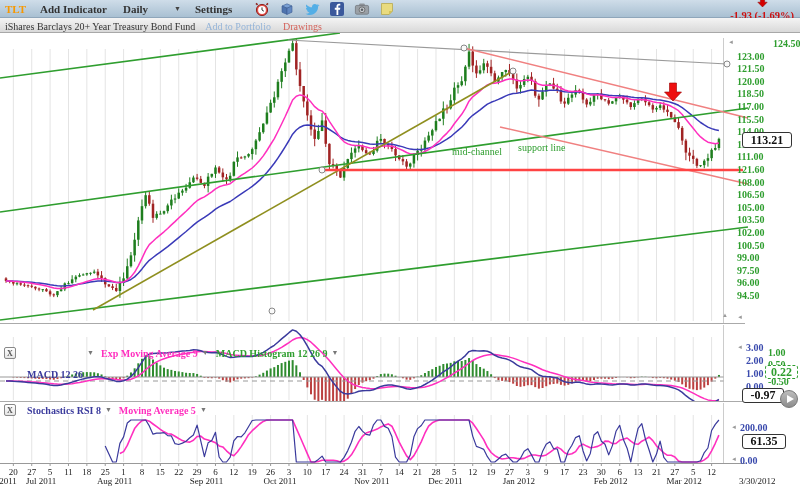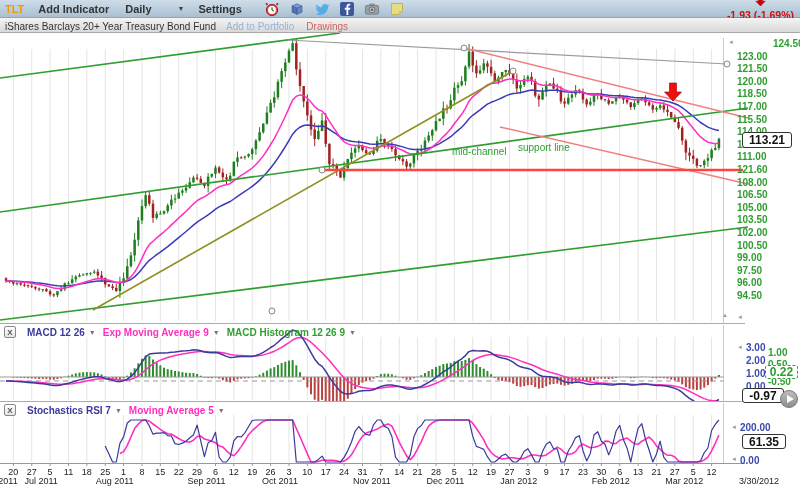--- a/index.html
+++ b/index.html
@@ -1,17 +1,17 @@
 <!DOCTYPE html>
 <html><head>
 <meta charset="utf-8">
 <style>
   html,body{margin:0;padding:0;background:#fff;}
   #app{position:relative;width:800px;height:487px;overflow:hidden;background:#fff;
-       font-family:Liberation Sans, sans-serif;-webkit-font-smoothing:antialiased;}
+       font-family:Liberation Serif, serif;-webkit-font-smoothing:antialiased;}
   
   .toolbar{position:absolute;left:0;top:0;width:800px;height:18px;box-sizing:border-box;
     background:linear-gradient(#cfdde9,#a9c0d2);border-bottom:1px solid #8fa6ba;
     display:flex;align-items:center;font-size:11px;color:#333;font-weight:bold;}
   .toolbar .sym{color:#f79800;margin:0 14px 0 5px;font-weight:bold;}
   .tb-item{margin-right:16px;cursor:default;}
   .tb-caret{color:#444;font-size:7px;margin-right:14px;}
   .tb-icons{display:flex;gap:9px;align-items:center;margin-left:6px;}
   .tb-icons svg{display:block;}
   .tb-right{margin-left:auto;margin-right:6px;display:flex;align-items:center;gap:2px;
@@ -798,21 +798,21 @@
         <line x1="711.5999999999999" y1="54" x2="711.5999999999999" y2="58.64878661932608" stroke="#bb4040" stroke-width="2"></line>
         <line x1="715.275" y1="54" x2="715.275" y2="55.63011848675255" stroke="#bb4040" stroke-width="2"></line>
         <line x1="718.9499999999999" y1="54" x2="718.9499999999999" y2="51.96131361622942" stroke="#2f8c2f" stroke-width="2"></line>
         <line x1="0" y1="54" x2="723.5" y2="54" stroke="#999999" stroke-width="1"></line>
         <line x1="0" y1="58" x2="723.5" y2="58" stroke="#999999" stroke-width="1" stroke-dasharray="5,4"></line>
         <polyline points="6.0,58.0 9.7,58.0 13.3,58.1 17.0,58.2 20.7,58.3 24.4,58.5 28.0,58.6 31.7,58.9 35.4,59.1 39.1,59.4 42.8,59.7 46.4,60.0 50.1,60.4 53.8,60.8 57.4,61.1 61.1,61.3 64.8,61.3 68.5,61.1 72.1,60.7 75.8,60.1 79.5,59.5 83.2,58.8 86.8,58.0 90.5,57.3 94.2,56.6 97.9,56.0 101.5,55.7 105.2,55.6 108.9,55.7 112.6,56.0 116.3,56.5 119.9,56.9 123.6,57.1 127.3,56.9 130.9,56.2 134.6,54.9 138.3,52.8 142.0,50.1 145.7,46.8 149.3,43.7 153.0,41.0 156.7,38.9 160.3,37.1 164.0,35.7 167.7,34.5 171.4,33.5 175.0,32.6 178.7,31.7 182.4,31.0 186.1,30.4 189.8,29.8 193.4,29.2 197.1,28.7 200.8,28.5 204.4,28.6 208.1,28.8 211.8,29.0 215.5,29.1 219.1,29.3 222.8,29.8 226.5,30.5 230.2,31.4 233.8,31.9 237.5,32.3 241.2,32.5 244.9,32.7 248.5,32.9 252.2,33.0 255.9,32.9 259.6,32.5 263.3,31.9 266.9,30.9 270.6,29.7 274.3,28.2 277.9,26.4 281.6,24.3 285.3,22.0 289.0,19.6 292.6,17.0 296.3,15.3 300.0,14.6 303.7,15.0 307.3,16.6 311.0,19.2 314.7,22.6 318.4,26.2 322.1,29.7 325.7,33.4 329.4,37.6 333.1,42.0 336.8,46.4 340.4,50.8 344.1,54.7 347.8,58.0 351.4,60.5 355.1,62.3 358.8,63.5 362.5,64.4 366.1,65.0 369.8,65.5 373.5,65.7 377.2,65.6 380.8,65.1 384.5,64.6 388.2,64.1 391.9,63.7 395.5,63.5 399.2,63.6 402.9,63.8 406.6,64.2 410.3,64.6 413.9,64.8 417.6,64.7 421.3,64.5 424.9,63.9 428.6,63.0 432.3,61.8 436.0,60.3 439.6,58.6 443.3,56.7 447.0,54.6 450.7,52.5 454.3,50.2 458.0,47.8 461.7,45.4 465.4,42.8 469.0,40.0 472.7,37.5 476.4,35.5 480.1,34.0 483.8,32.8 487.4,31.9 491.1,31.5 494.8,31.6 498.4,32.1 502.1,32.7 505.8,33.3 509.5,34.1 513.1,35.1 516.8,36.4 520.5,37.9 524.2,39.3 527.9,40.5 531.5,41.7 535.2,43.3 538.9,45.0 542.5,46.7 546.2,48.0 549.9,49.2 553.6,50.2 557.3,51.2 560.9,52.4 564.6,53.7 568.3,54.8 571.9,55.8 575.6,56.5 579.3,57.0 583.0,57.6 586.6,58.3 590.3,59.0 594.0,59.4 597.7,59.7 601.4,59.9 605.0,60.2 608.7,60.5 612.4,60.8 616.0,60.9 619.7,60.9 623.4,61.0 627.1,61.0 630.8,61.2 634.4,61.4 638.1,61.4 641.8,61.4 645.4,61.3 649.1,61.3 652.8,61.5 656.5,61.7 660.1,61.8 663.8,62.0 667.5,62.3 671.2,62.6 674.9,63.2 678.5,63.9 682.2,65.0 685.9,66.6 689.5,68.3 693.2,70.2 696.9,72.2 700.6,74.0 704.3,75.6 707.9,76.9 711.6,77.6 715.3,77.8 718.9,77.5 " fill="none" stroke="#ff2fbf" stroke-width="1.5" stroke-linejoin="round"></polyline>
         <polyline points="6.0,58.0 9.7,58.0 13.3,58.3 17.0,58.5 20.7,58.8 24.4,59.1 28.0,59.4 31.7,59.7 35.4,60.1 39.1,60.6 42.8,60.8 46.4,61.3 50.1,61.9 53.8,62.4 57.4,62.4 61.1,62.0 64.8,61.1 68.5,60.3 72.1,59.1 75.8,58.0 79.5,56.9 83.2,55.9 86.8,55.1 90.5,54.4 94.2,53.8 97.9,53.8 101.5,54.1 105.2,55.2 108.9,56.2 112.6,57.3 116.3,58.4 119.9,58.4 123.6,57.8 127.3,56.1 130.9,53.4 134.6,49.7 138.3,44.6 142.0,39.2 145.7,33.9 149.3,31.0 153.0,30.6 156.7,30.2 160.3,30.1 164.0,30.1 167.7,29.8 171.4,29.2 175.0,28.9 178.7,28.4 182.4,28.1 186.1,27.8 189.8,27.4 193.4,26.8 197.1,26.9 200.8,27.7 204.4,29.1 208.1,29.5 211.8,29.7 215.5,29.6 219.1,30.3 222.8,31.8 226.5,33.4 230.2,34.6 233.8,34.2 237.5,33.7 241.2,33.5 244.9,33.6 248.5,33.6 252.2,33.4 255.9,32.5 259.6,31.1 263.3,29.4 266.9,27.1 270.6,24.5 274.3,22.3 277.9,19.2 281.6,15.9 285.3,12.9 289.0,9.7 292.6,6.9 296.3,8.3 300.0,11.8 303.7,16.8 307.3,22.9 311.0,29.6 314.7,36.2 318.4,40.8 322.1,43.4 325.7,48.2 329.4,54.4 333.1,59.5 336.8,64.1 340.4,68.4 344.1,70.5 347.8,71.0 351.4,70.6 355.1,69.6 358.8,68.3 362.5,67.7 366.1,67.6 369.8,67.4 373.5,66.7 377.2,65.0 380.8,63.4 384.5,62.6 388.2,62.1 391.9,62.1 395.5,62.8 399.2,63.6 402.9,64.5 406.6,65.8 410.3,66.3 413.9,65.6 417.6,64.5 421.3,63.4 424.9,61.5 428.6,59.4 432.3,57.1 436.0,54.3 439.6,51.9 443.3,48.8 447.0,46.6 450.7,44.0 454.3,40.8 458.0,38.1 461.7,35.8 465.4,32.6 469.0,28.6 472.7,27.5 476.4,27.8 480.1,28.0 483.8,27.8 487.4,28.3 491.1,29.8 494.8,32.3 498.4,34.0 502.1,35.0 505.8,35.8 509.5,37.1 513.1,39.1 516.8,41.8 520.5,43.8 524.2,44.8 527.9,45.5 531.5,46.6 535.2,49.3 538.9,52.0 542.5,53.2 546.2,53.6 549.9,53.7 553.6,54.4 557.3,55.1 560.9,57.1 564.6,58.8 568.3,59.5 571.9,59.7 575.6,59.3 579.3,59.2 583.0,59.9 586.6,61.1 590.3,61.6 594.0,61.2 597.7,60.7 601.4,61.0 605.0,61.2 608.7,61.8 612.4,61.9 616.0,61.5 619.7,61.0 623.4,61.0 627.1,61.3 630.8,62.0 634.4,62.0 638.1,61.6 641.8,61.1 645.4,61.1 649.1,61.4 652.8,62.1 656.5,62.5 660.1,62.4 663.8,62.7 667.5,63.2 671.2,64.2 674.9,65.4 678.5,66.9 682.2,69.4 685.9,72.7 689.5,75.4 693.2,77.7 696.9,80.0 700.6,81.6 704.3,82.0 707.9,81.7 711.6,80.3 715.3,78.8 718.9,76.3 " fill="none" stroke="#3a3a9c" stroke-width="1.5" stroke-linejoin="round"></polyline>
       </svg>
     <div class="legend" style="top:3px;">
       <span class="xbtn">X</span>
-      <span style="color: rgb(58, 58, 156);">MACD 12 26</span>
+      <span style="color: rgb(58, 58, 156); margin-top: 43px;">MACD 12 26</span>
         <span class="caret">▼</span>
       <span style="color: rgb(255, 47, 191);">Exp Moving Average 9</span>
         <span class="caret">▼</span>
       <span style="color: rgb(47, 158, 47);">MACD Histogram 12 26 9</span>
         <span class="caret">▼</span>
     </div>
   </div>
 
   <div class="panel" id="panel-stoch" style="top:401px;height:62px;">
     <svg id="svg-stoch" width="800" height="62">
@@ -855,21 +855,21 @@
         <line x1="656.475" y1="14" x2="656.475" y2="61" stroke="#e4e4e4" stroke-width="1"></line>
         <line x1="674.85" y1="14" x2="674.85" y2="61" stroke="#e4e4e4" stroke-width="1"></line>
         <line x1="693.225" y1="14" x2="693.225" y2="61" stroke="#e4e4e4" stroke-width="1"></line>
         <line x1="711.5999999999999" y1="14" x2="711.5999999999999" y2="61" stroke="#e4e4e4" stroke-width="1"></line>
         <line x1="723.5" y1="2" x2="723.5" y2="62" stroke="#cccccc" stroke-width="1"></line>
         <polyline points="119.9,52.5 123.6,50.6 127.3,44.4 130.9,36.0 134.6,27.6 138.3,23.0 142.0,19.6 145.7,19.0 149.3,20.2 153.0,23.0 156.7,25.7 160.3,28.3 164.0,30.8 167.7,32.8 171.4,33.1 175.0,35.2 178.7,37.5 182.4,39.6 186.1,40.7 189.8,41.1 193.4,39.3 197.1,35.5 200.8,35.1 204.4,38.1 208.1,39.1 211.8,40.2 215.5,41.7 219.1,44.9 222.8,45.9 226.5,49.8 230.2,53.1 233.8,54.8 237.5,50.7 241.2,45.6 244.9,39.8 248.5,33.7 252.2,29.7 255.9,26.4 259.6,23.0 263.3,20.4 266.9,19.1 270.6,19.0 274.3,19.0 277.9,19.0 281.6,19.0 285.3,19.0 289.0,19.0 292.6,19.0 296.3,27.4 300.0,35.8 303.7,44.2 307.3,52.6 311.0,61.0 314.7,61.0 318.4,60.5 322.1,59.3 325.7,59.3 329.4,59.3 333.1,59.3 336.8,59.8 340.4,61.0 344.1,60.1 347.8,57.8 351.4,53.8 355.1,47.7 358.8,40.6 362.5,35.3 366.1,32.1 369.8,30.7 373.5,29.4 377.2,28.1 380.8,25.9 384.5,24.3 388.2,22.9 391.9,25.2 395.5,32.7 399.2,41.1 402.9,48.2 406.6,54.9 410.3,58.6 413.9,54.6 417.6,47.9 421.3,40.6 424.9,32.2 428.6,25.2 432.3,21.8 436.0,20.1 439.6,19.0 443.3,19.0 447.0,19.0 450.7,19.0 454.3,19.0 458.0,19.0 461.7,19.0 465.4,19.0 469.0,19.0 472.7,22.2 476.4,27.5 480.1,33.1 483.8,38.9 487.4,46.3 491.1,51.5 494.8,54.6 498.4,56.8 502.1,58.0 505.8,57.5 509.5,56.8 513.1,56.8 516.8,57.4 520.5,57.9 524.2,57.4 527.9,55.5 531.5,54.0 535.2,54.0 538.9,54.8 542.5,54.9 546.2,53.9 549.9,51.3 553.6,48.7 557.3,46.1 560.9,48.1 564.6,51.7 568.3,53.5 571.9,52.8 575.6,50.6 579.3,45.3 583.0,43.1 586.6,45.1 590.3,46.7 594.0,46.2 597.7,45.4 601.4,43.5 605.0,40.1 608.7,40.4 612.4,42.6 616.0,42.5 619.7,39.3 623.4,38.3 627.1,37.0 630.8,40.2 634.4,42.7 638.1,43.3 641.8,40.2 645.4,38.4 649.1,36.0 652.8,39.6 656.5,44.8 660.1,48.2 663.8,51.9 667.5,54.3 671.2,54.3 674.9,55.9 678.5,60.1 682.2,61.0 685.9,61.0 689.5,61.0 693.2,61.0 696.9,61.0 700.6,60.8 704.3,58.9 707.9,56.1 711.6,49.8 715.3,42.3 718.9,34.1 " fill="none" stroke="#ff2fbf" stroke-width="1.6" stroke-linejoin="round"></polyline>
         <polyline points="105.2,45.0 108.9,52.9 112.6,61.0 116.3,61.0 119.9,42.4 123.6,35.9 127.3,22.0 130.9,19.0 134.6,19.0 138.3,19.0 142.0,19.0 145.7,19.0 149.3,24.9 153.0,33.2 156.7,32.2 160.3,32.2 164.0,31.6 167.7,34.6 171.4,34.9 175.0,42.7 178.7,43.5 182.4,42.1 186.1,40.3 189.8,36.8 193.4,34.0 197.1,24.1 200.8,40.1 204.4,55.7 208.1,41.8 211.8,39.5 215.5,31.3 219.1,56.0 222.8,61.0 226.5,61.0 230.2,56.2 233.8,39.8 237.5,35.5 241.2,35.8 244.9,31.8 248.5,25.7 252.2,19.5 255.9,19.0 259.6,19.0 263.3,19.0 266.9,19.0 270.6,19.0 274.3,19.0 277.9,19.0 281.6,19.0 285.3,19.0 289.0,19.0 292.6,19.0 296.3,61.0 300.0,61.0 303.7,61.0 307.3,61.0 311.0,61.0 314.7,61.0 318.4,58.4 322.1,55.1 325.7,61.0 329.4,61.0 333.1,61.0 336.8,61.0 340.4,61.0 344.1,56.4 347.8,49.6 351.4,41.2 355.1,30.3 358.8,25.5 362.5,30.1 366.1,33.4 369.8,34.1 373.5,23.8 377.2,19.0 380.8,19.0 384.5,25.4 388.2,27.3 391.9,35.5 395.5,56.1 399.2,61.0 402.9,61.0 406.6,61.0 410.3,53.9 413.9,35.8 417.6,27.6 421.3,24.5 424.9,19.0 428.6,19.0 432.3,19.0 436.0,19.0 439.6,19.0 443.3,19.0 447.0,19.0 450.7,19.0 454.3,19.0 458.0,19.0 461.7,19.0 465.4,19.0 469.0,19.0 472.7,35.1 476.4,45.4 480.1,46.8 483.8,48.4 487.4,55.7 491.1,61.0 494.8,61.0 498.4,58.0 502.1,54.5 505.8,53.1 509.5,57.3 513.1,61.0 516.8,61.0 520.5,57.3 524.2,50.2 527.9,47.7 531.5,53.9 535.2,61.0 538.9,61.0 542.5,50.6 546.2,43.2 549.9,40.8 553.6,47.7 557.3,48.0 560.9,61.0 564.6,61.0 568.3,50.0 571.9,44.2 575.6,36.6 579.3,34.7 583.0,49.7 586.6,59.9 590.3,52.4 594.0,34.0 597.7,30.7 601.4,40.3 605.0,43.3 608.7,53.9 612.4,44.6 616.0,30.3 619.7,24.3 623.4,38.4 627.1,47.2 630.8,61.0 634.4,42.8 638.1,27.3 641.8,22.7 645.4,38.0 649.1,49.0 652.8,61.0 656.5,53.1 660.1,40.1 663.8,56.3 667.5,61.0 671.2,61.0 674.9,61.0 678.5,61.0 682.2,61.0 685.9,61.0 689.5,61.0 693.2,61.0 696.9,61.0 700.6,59.8 704.3,51.6 707.9,47.0 711.6,29.5 715.3,23.4 718.9,19.0 " fill="none" stroke="#3a3a9c" stroke-width="1.2" stroke-linejoin="round"></polyline>
       </svg>
     <div class="legend" style="top:3px;">
       <span class="xbtn">X</span>
-      <span style="color: rgb(58, 58, 156);">Stochastics RSI 7</span>
+      <span style="color: rgb(58, 58, 156);">Stochastics RSI 8</span>
         <span class="caret">▼</span>
       <span style="color: rgb(255, 47, 191);">Moving Average 5</span>
         <span class="caret">▼</span>
     </div>
   </div>
 
   <div class="dateaxis" id="date-axis">
     <svg id="svg-axis" width="800" height="24">
         <line x1="0" y1="0.5" x2="745" y2="0.5" stroke="#999999" stroke-width="1"></line>
         <line x1="13.35" y1="0" x2="13.35" y2="3" stroke="#999999" stroke-width="1"></line>

